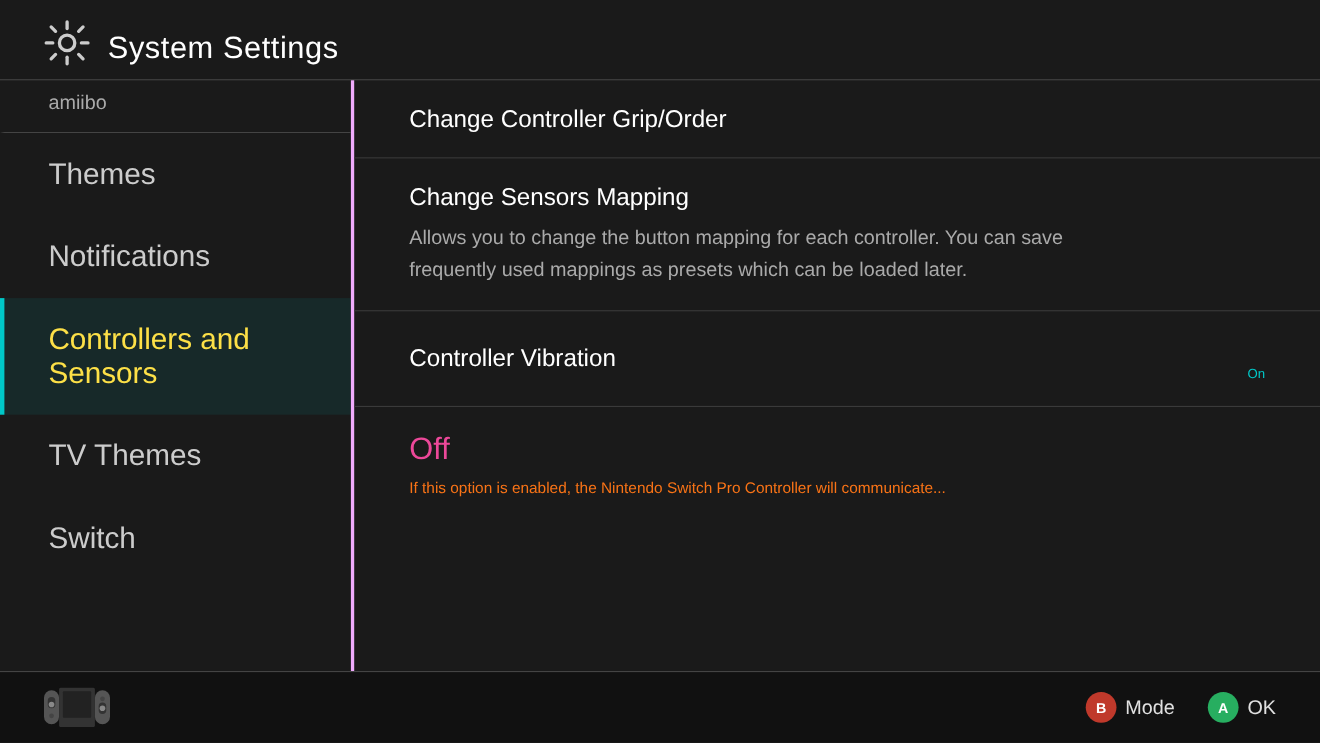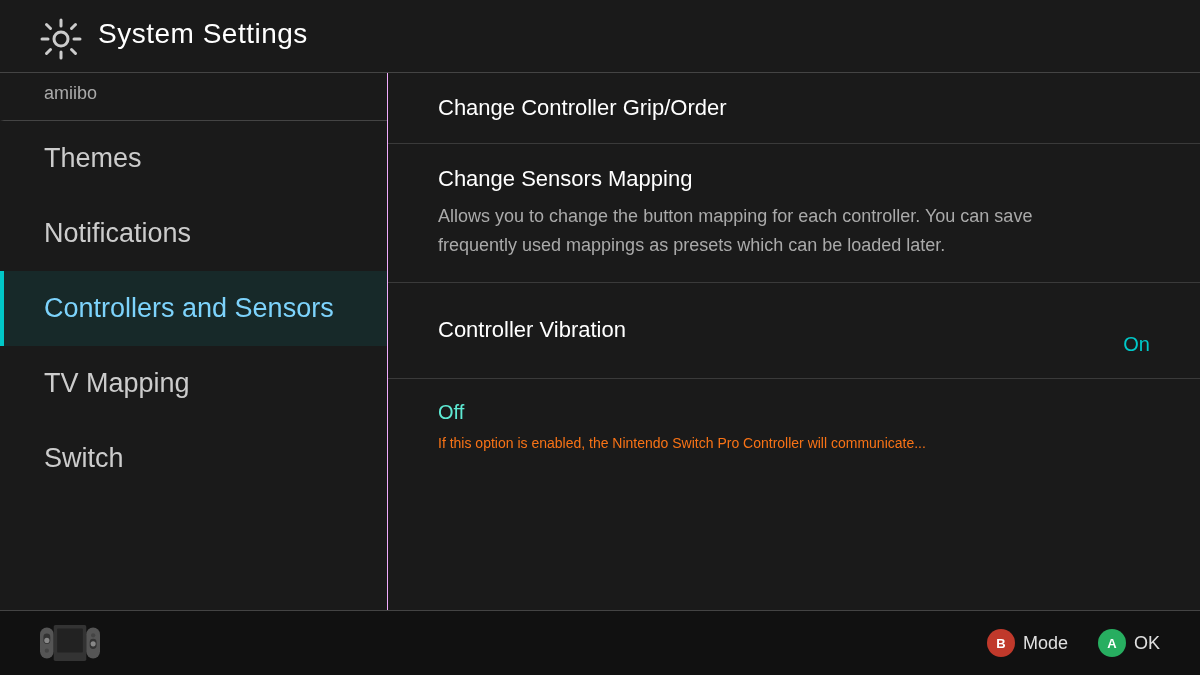--- a/index.html
+++ b/index.html
@@ -10,21 +10,21 @@
       background-color: #1a1a1a;
       color: #e0e0e0;
       font-family: 'Helvetica Neue', Arial, sans-serif;
       overflow: hidden;
       position: relative;
     }
 
     
     .header {
       display: flex;
-      align-items: flex-start;
+      align-items: flex-end;
       padding: 18px 36px 12px 40px;
       border-bottom: 1px solid #444;
     }
 
     .header-icon {
       width: 42px;
       height: 42px;
       margin-right: 16px;
       flex-shrink: 0;
     }
@@ -37,24 +37,24 @@
     }
 
     
     .main-layout {
       display: flex;
       height: calc(675px - 130px);
     }
 
     
     .sidebar {
-      width: 388px;
+      width: 322px;
       flex-shrink: 0;
       padding-top: 0;
-      border-right: 1px solid #f0abfc;
+      border-right: 3px solid #f0abfc;
       overflow: hidden;
     }
 
     .sidebar-item {
       padding: 22px 40px;
       font-size: 27px;
       font-weight: 300;
       color: #cccccc;
       cursor: pointer;
       border-left: 4px solid transparent;
@@ -64,21 +64,21 @@
     .sidebar-item.amiibo {
       font-size: 18px;
       color: #aaa;
       padding: 10px 40px 16px 40px;
       border-bottom: 1px solid #444;
     }
 
     .sidebar-item.selected {
       background-color: rgba(0, 180, 180, 0.1);
       border-left: 4px solid #00c8c8;
-      color: #7dd3fc;
+      color: #fde047;
     }
 
     
     .content {
       flex: 1;
       padding: 0;
       overflow: hidden;
     }
 
     .content-item {
@@ -98,27 +98,27 @@
     .content-item-desc {
       font-size: 18px;
       color: #aaaaaa;
       margin-top: 10px;
       line-height: 1.6;
       max-width: 640px;
     }
 
     .status-on {
       color: #00c8c8;
-      font-size: 20px;
+      font-size: 12px;
       margin-top: 28px;
     }
 
     .status-off {
-      color: #5eead4;
-      font-size: 20px;
+      color: #ec4899;
+      font-size: 28px;
     }
 
     
     .footer {
       position: absolute;
       bottom: 0;
       left: 0;
       right: 0;
       height: 65px;
       background-color: #111;
@@ -222,21 +222,21 @@
     <div class="sidebar-item">
       <span>Themes</span>
     </div>
     <div class="sidebar-item">
       <span>Notifications</span>
     </div>
     <div class="sidebar-item selected">
       <span>Controllers and Sensors</span>
     </div>
     <div class="sidebar-item">
-      <span>TV Mapping</span>
+      <span>TV Themes</span>
     </div>
     <div class="sidebar-item">
       <span>Switch</span>
     </div>
   </div>
 
   <div class="content">
 
     <div class="content-item">
       <div class="content-item-title">

